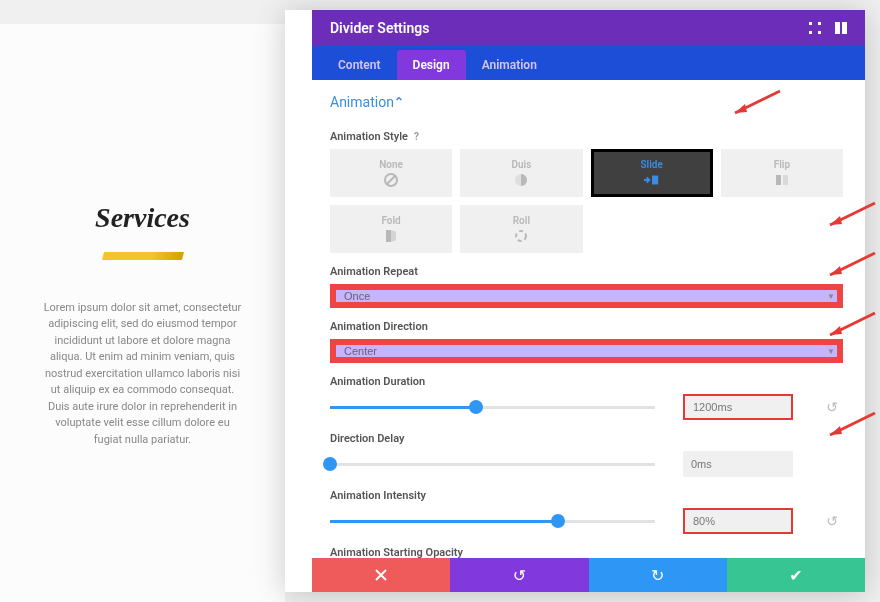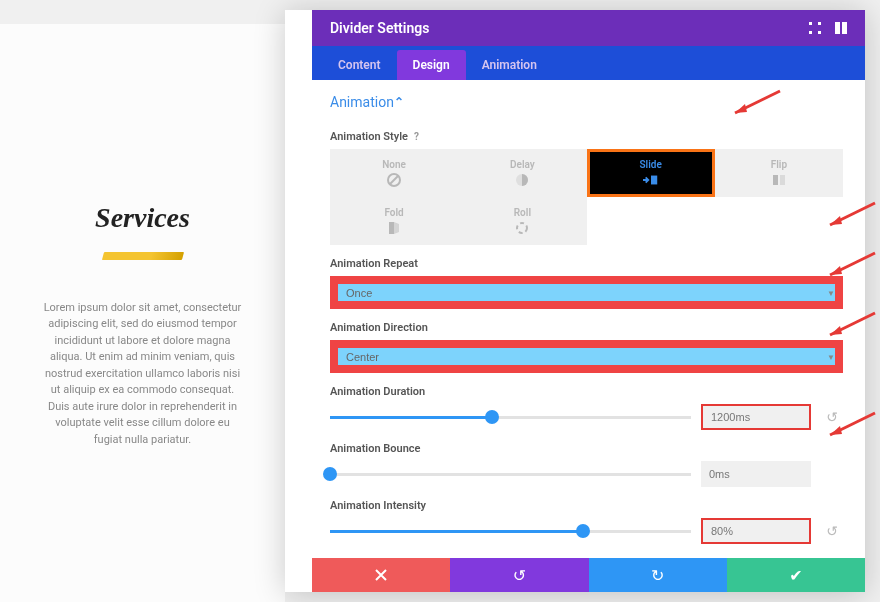--- a/index.html
+++ b/index.html
@@ -15,30 +15,30 @@
 .panel-header .icons span svg { fill: #fff; }
 .panel-tabs { background: #1d4ed8; height: 34px; display: flex; align-items: flex-end; padding: 0 10px; }
 .panel-tabs .tab { padding: 8px 16px; font-size: 12px; color: #d6c5ef; font-weight: 600; cursor: pointer; }
 .panel-tabs .tab.active { background: #8139dd; color: #fff; border-radius: 3px 3px 0 0; }
 .panel-body { flex: 1; overflow-y: auto; padding: 10px 22px 0 18px; position: relative; }
 .section-header { display: flex; justify-content: flex-start; align-items: center; padding: 4px 0 8px; }
 .section-header .name { color: #3a8ce8; font-size: 14px; }
 .section-header .chev { color: #3a8ce8; font-size: 12px; font-weight: bold; }
 .field-label { font-size: 11px; color: #555; font-weight: 600; margin: 12px 0 6px; display: flex; align-items: center; gap: 6px; }
 .field-label .help { font-weight: 700; color: #999; font-size: 10px; }
-.style-grid { display: grid; grid-template-columns: repeat(4, 1fr); }
+.style-grid { display: grid; grid-template-columns: repeat(4, 1fr); gap: 8px; }
 .style-tile { background: #f0f0f0; height: 48px; display: flex; flex-direction: column; align-items: center; justify-content: center; gap: 3px; font-size: 10px; color: #b8b8b8; font-weight: 600; cursor: pointer; }
-.style-tile.selected { background: #000000; border: 3px solid #f97316; color: #3a8ce8; }
+.style-tile.selected { background: #404040; border: 3px solid #000000; color: #3a8ce8; }
 .style-tile .tile-icon { width: 16px; height: 14px; display: flex; align-items: center; justify-content: center; }
 .style-tile .tile-icon svg { fill: #ccc; }
 .style-tile.selected .tile-icon svg { fill: #3a8ce8; }
 .select-wrap { position: relative; }
-.select-wrap select { width: 100%; height: 33px; background: #7dd3fc; border: 8px solid #ef4444; font-size: 11px; padding: 0 8px; color: #666; appearance: none; outline: none; }
+.select-wrap select { width: 100%; height: 24px; background: #c4b5fd; border: 6px solid #ef4444; font-size: 11px; padding: 0 8px; color: #666; appearance: none; outline: none; }
 .select-wrap::after { content: "▼"; position: absolute; right: 8px; top: 50%; transform: translateY(-50%); font-size: 8px; color: #888; pointer-events: none; }
-.slider-row { display: flex; align-items: center; gap: 10px; }
+.slider-row { display: flex; align-items: center; gap: 28px; }
 .slider-track { flex: 1; height: 18px; position: relative; display: flex; align-items: center; }
 .slider-track .track { width: 100%; height: 3px; background: #e2e2e2; position: relative; }
 .slider-track .fill { position: absolute; left: 0; top: 0; height: 100%; background: #2e96f5; }
 .slider-track .thumb { position: absolute; top: 50%; transform: translate(-50%, -50%); width: 14px; height: 14px; border-radius: 50%; background: #2e96f5; }
 .slider-value { width: 110px; height: 26px; background: #f0f0f0; border: none; font-size: 11px; padding: 0 8px; color: #777; }
 .slider-value.hl { border: 2px solid #e53935; }
 .reset-btn { width: 22px; height: 22px; display: flex; align-items: center; justify-content: center; color: #bbb; font-size: 14px; cursor: pointer; }
 .panel-footer { display: flex; height: 34px; }
 .panel-footer .fbtn { flex: 1; display: flex; align-items: center; justify-content: center; color: #fff; cursor: pointer; }
 .fbtn.red { background: #ef5a5a; }
@@ -94,21 +94,21 @@
         <div class="style-tile">
           <span>None</span>
           <span class="tile-icon">
             <svg width="16" height="16" viewBox="0 0 16 16">
               <circle cx="8" cy="8" r="6" fill="none" stroke="currentColor" stroke-width="2"></circle>
               <line x1="4" y1="12" x2="12" y2="4" stroke="currentColor" stroke-width="2"></line>
             </svg>
           </span>
         </div>
         <div class="style-tile">
-          <span>Delay</span>
+          <span>Duis</span>
           <span class="tile-icon">
             <svg width="16" height="16" viewBox="0 0 16 16">
               <circle cx="8" cy="8" r="6" fill="currentColor" opacity=".3"></circle>
               <path d="M8 2 A6 6 0 0 1 8 14 Z" fill="currentColor"></path>
             </svg>
           </span>
         </div>
         <div class="style-tile selected">
           <span>Slide</span>
           <span class="tile-icon">
@@ -161,21 +161,21 @@
       <div class="slider-track">
         <div class="track">
             <div class="fill" style="width: 45%;"></div>
           </div>
         <div class="thumb" style="left: 45%;"></div>
       </div>
       <input class="slider-value hl" value="1200ms" style="">
       <div class="reset-btn">↺</div>
     </div>
 
-    <div class="field-label">Animation Bounce</div>
+    <div class="field-label">Direction Delay</div>
     <div class="slider-row">
       <div class="slider-track">
         <div class="track">
             <div class="fill" style="width: 0%;"></div>
           </div>
         <div class="thumb" style="left: 0%;"></div>
       </div>
       <input class="slider-value" value="0ms" style="">
       <div style="width:22px"></div>
     </div>

